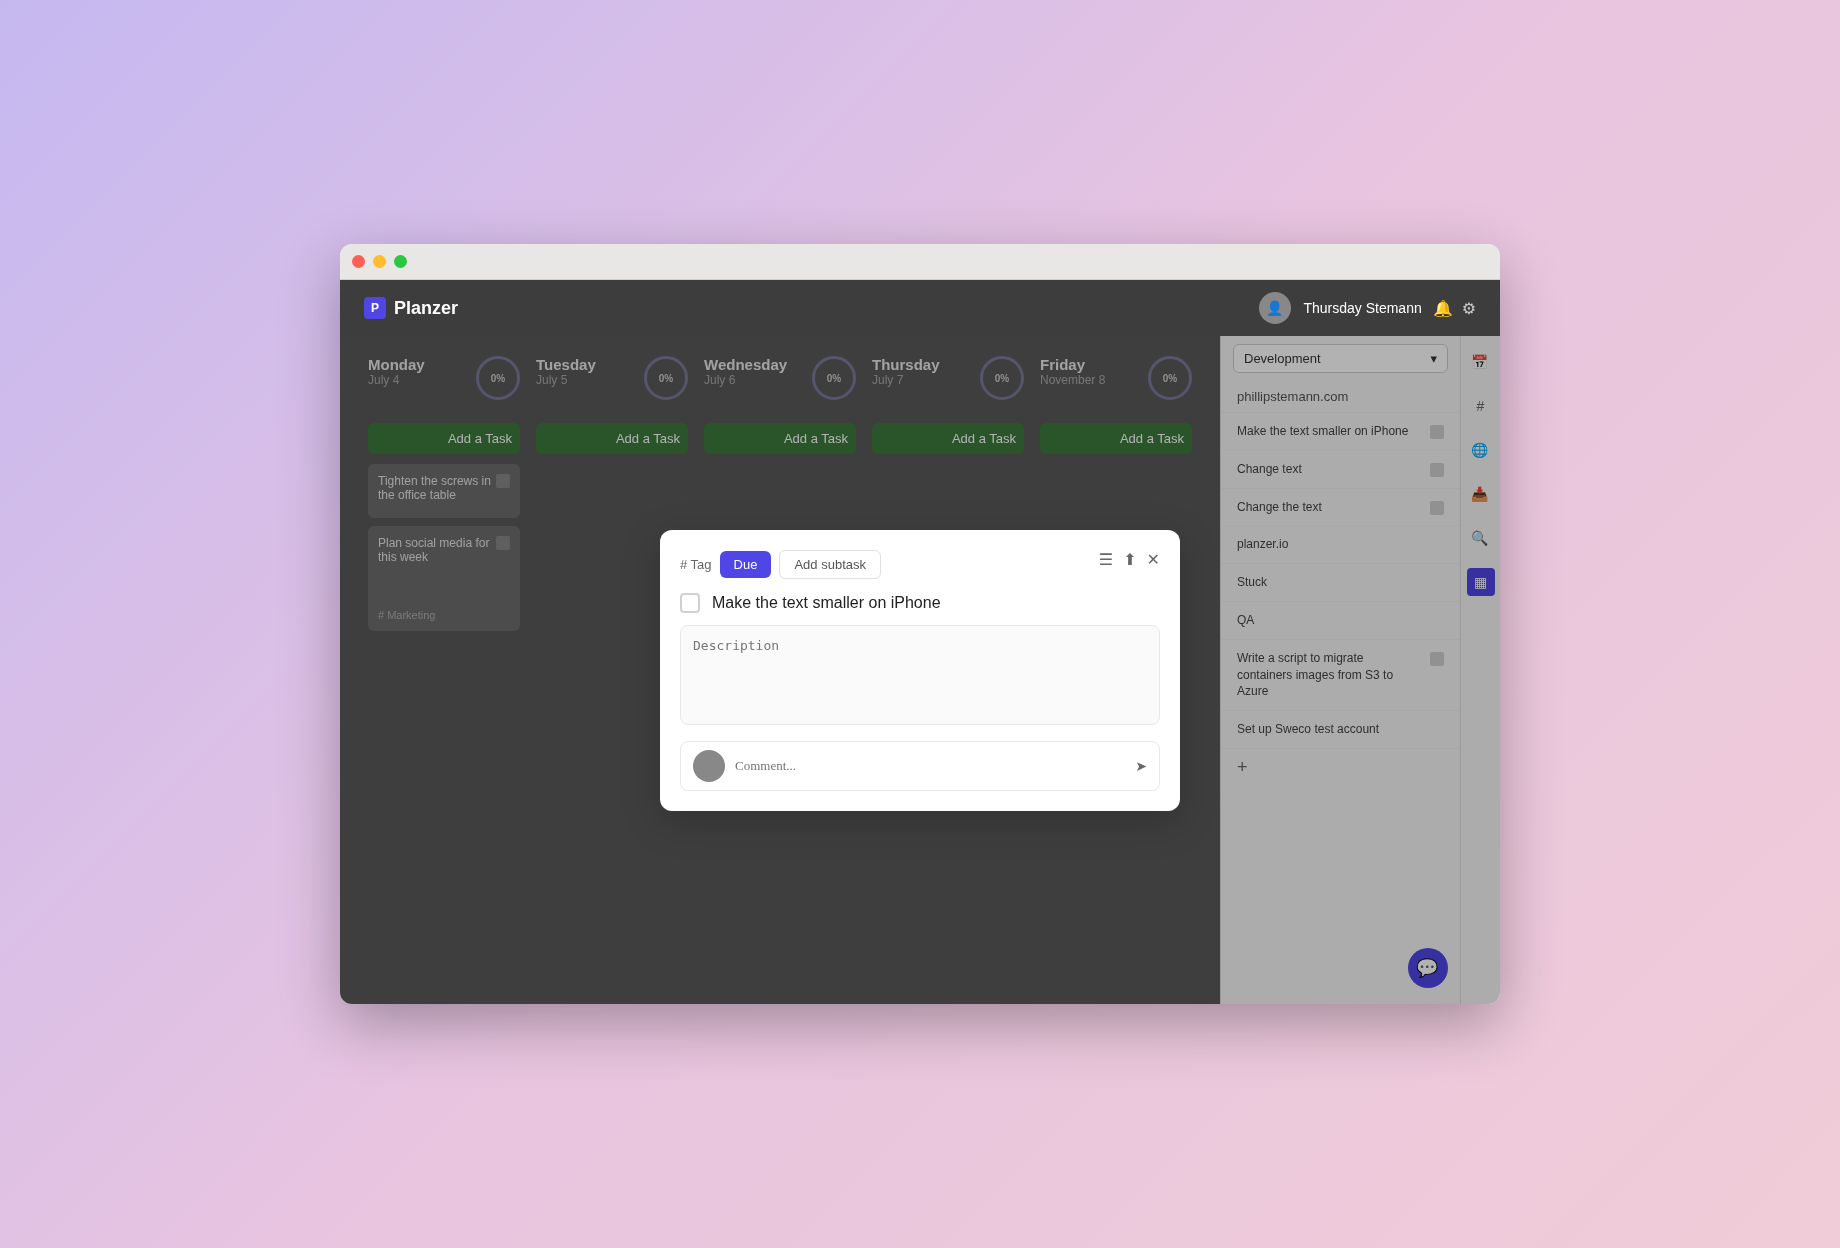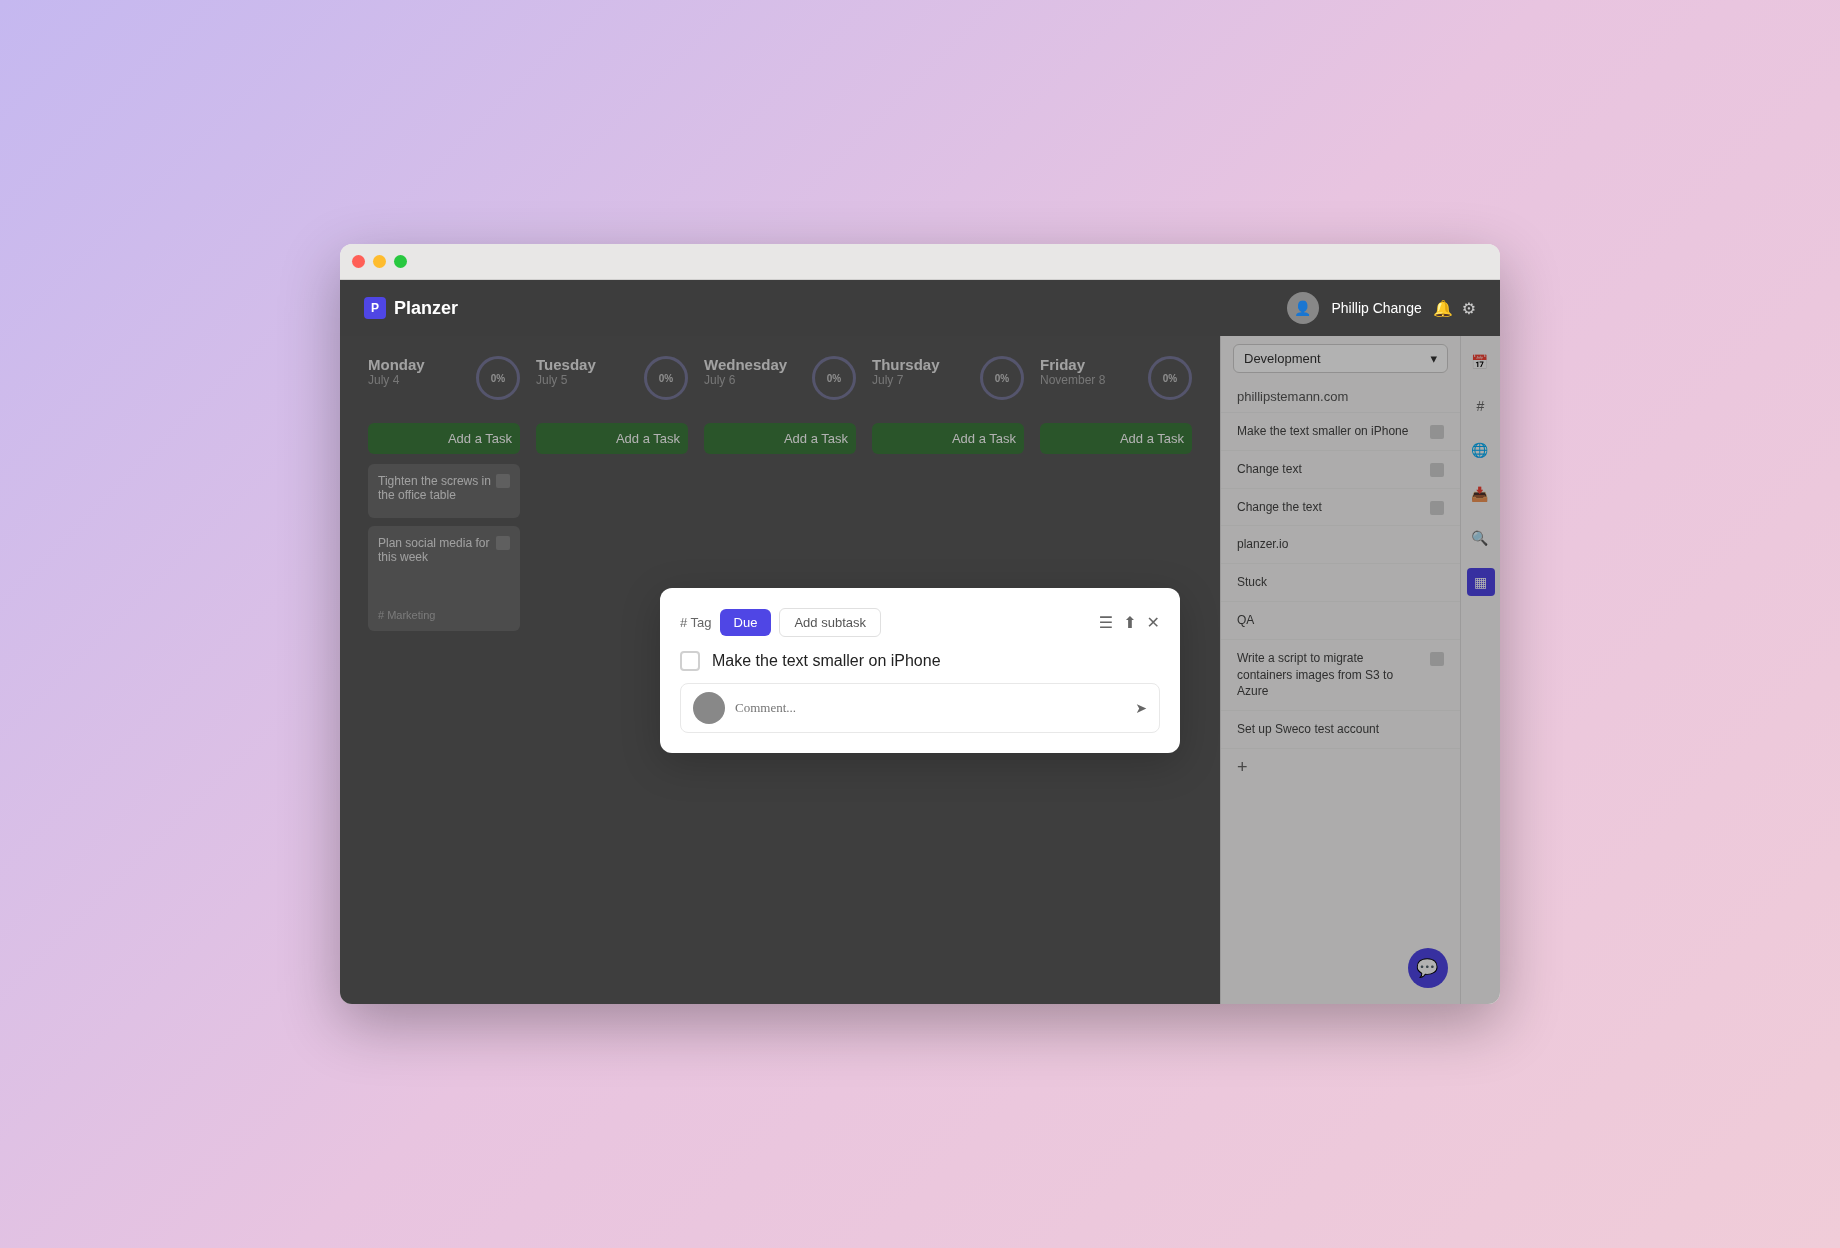--- a/index.html
+++ b/index.html
@@ -286,21 +286,21 @@
     }
     .modal {
       background: white;
       border-radius: 12px;
       width: 520px;
       padding: 20px;
       box-shadow: 0 10px 40px rgba(0,0,0,0.2);
     }
     .modal-toolbar {
       display: flex;
-      align-items: center;
+      align-items: flex-start;
       justify-content: space-between;
       margin-bottom: 14px;
     }
     .modal-toolbar-left {
       display: flex;
       align-items: center;
       gap: 8px;
     }
     .tag-btn {
       background: none;
@@ -430,21 +430,21 @@
 
   <div class="app-container">
 
     <div class="header">
       <div class="logo">
         <div class="logo-icon">P</div>
         <span>Planzer</span>
       </div>
       <div class="header-right">
         <div class="avatar">👤</div>
-        <span class="header-username">Phillip Change</span>
+        <span class="header-username">Thursday Stemann</span>
         <div class="header-icons">
           <span>🔔</span>
           <span>⚙</span>
         </div>
       </div>
     </div>
 
     <div class="main-content">
 
       <div class="kanban-area">
@@ -532,20 +532,21 @@
               </div>
             </div>
 
             
             <div class="modal-task-row">
               <div class="modal-checkbox"></div>
               <span class="modal-task-title">Make the text smaller on iPhone</span>
             </div>
 
             
+            <textarea class="modal-description" placeholder="Description" style=""></textarea>
 
             
             <div class="modal-comment-row">
               <div class="comment-avatar"></div>
               <input class="comment-input" type="text" placeholder="Comment..." style="">
               <span class="send-btn">➤</span>
             </div>
           </div>
         </div>
       </div>

